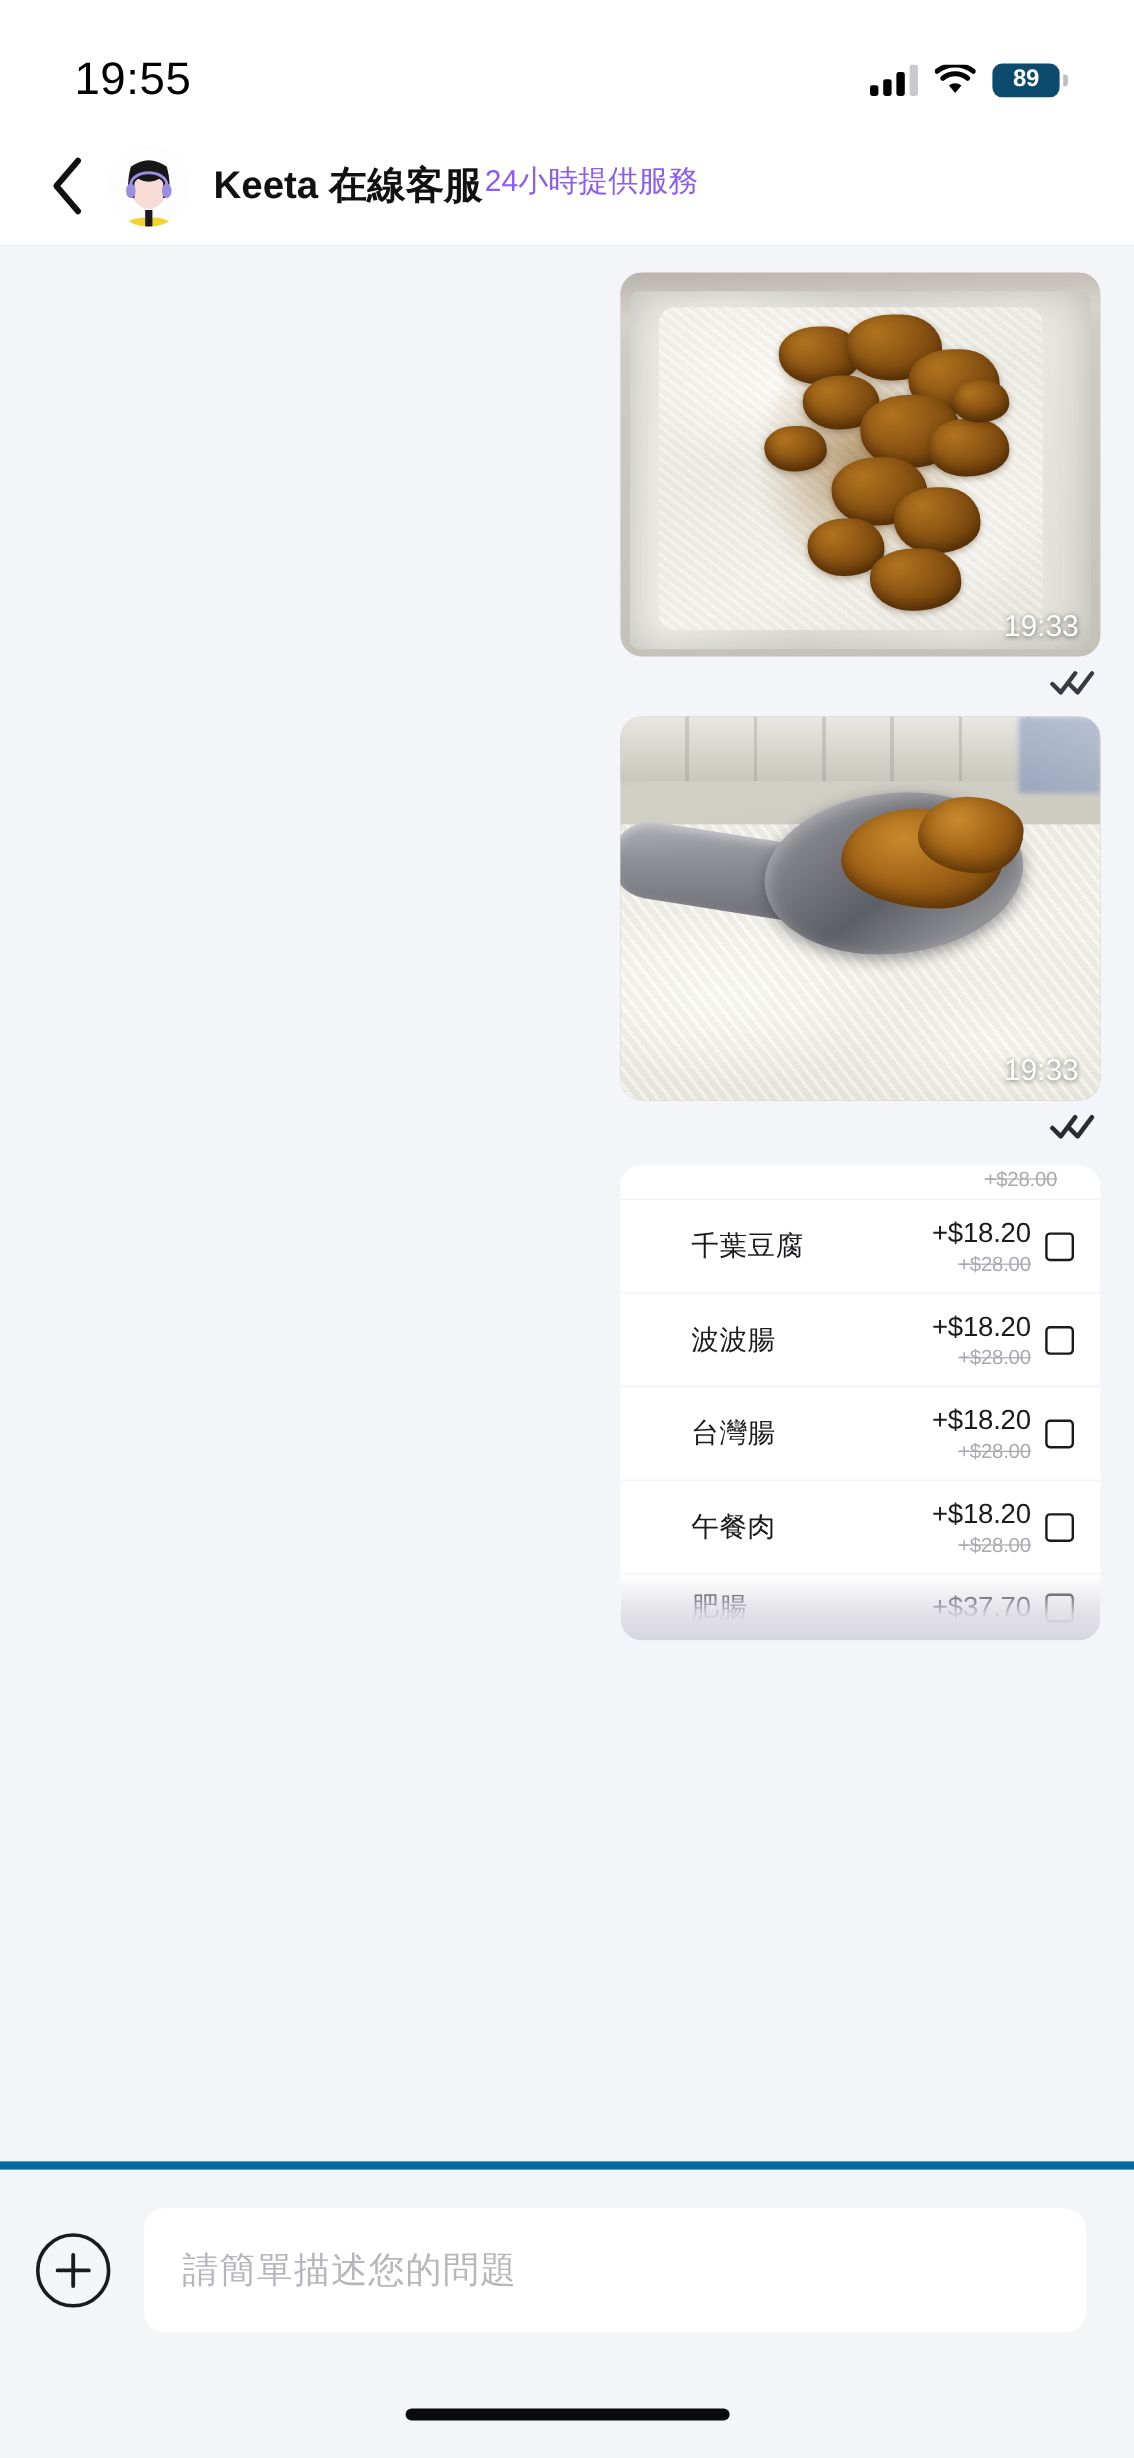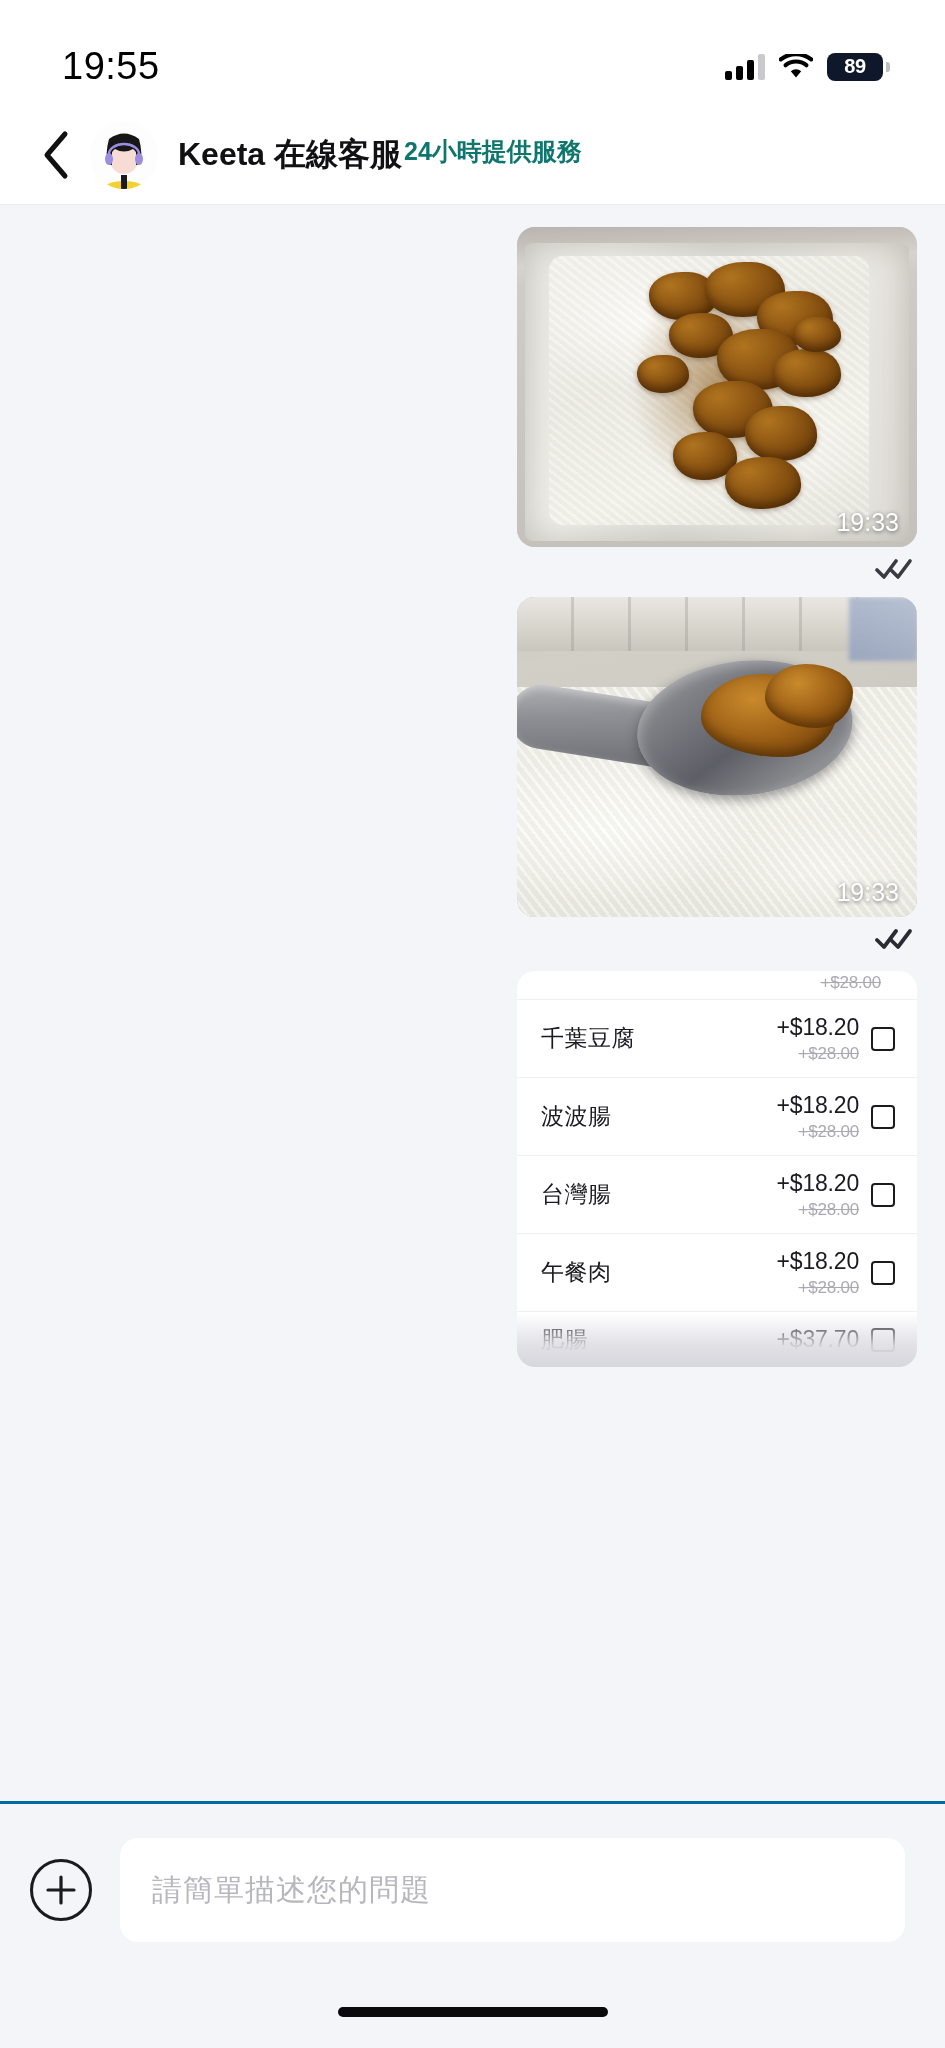--- a/index.html
+++ b/index.html
@@ -32,21 +32,21 @@
   }
   .status-right { display: flex; align-items: center; gap: 14px; }
   .signal { display: flex; align-items: flex-end; gap: 4px; height: 26px; }
   .signal i { width: 7px; background: #000; border-radius: 2px; display: block; }
   .signal i:nth-child(1){ height: 9px; }
   .signal i:nth-child(2){ height: 14px; }
   .signal i:nth-child(3){ height: 20px; }
   .signal i:nth-child(4){ height: 26px; background: #c9c9ce; }
   .wifi { width: 34px; height: 26px; position: relative; }
   .battery {
-    width: 56px; height: 28px; background: #0f172a; border-radius: 8px;
+    width: 56px; height: 28px; background: #0c4a6e; border-radius: 8px;
     display: flex; align-items: center; justify-content: center;
     position: relative;
   }
   .battery-text { color: #fff; font-size: 20px; font-weight: bold; letter-spacing: -0.4px; }
   .battery::after {
     content: ""; position: absolute; right: -7px; top: 9px;
     width: 4px; height: 10px; background: #bdbdc2; border-radius: 0 3px 3px 0;
   }
 
   
@@ -68,21 +68,21 @@
     flex: 0 0 auto; overflow: hidden;
     background: #ffffff;
     position: relative;
   }
   .nav-text { display: flex; flex-direction: row; justify-content: center; gap: 2px; }
   .nav-title {
     font-size: 32px; font-weight: bold; color: #111114;
     line-height: 1.15; letter-spacing: 0px;
   }
   .nav-sub {
-    font-size: 25px; color: #0f766e; line-height: 1.2; font-weight: bold;
+    font-size: 25px; color: #8b5cf6; line-height: 1.2;
   }
 
   
   .chat {
     flex: 1 1 auto;
     background: #f4f5f8;
     padding: 22px 28px 0 28px;
     position: relative;
     overflow: hidden;
     display: flex; flex-direction: column;
@@ -225,20 +225,21 @@
   .menu-row {
     display: flex; align-items: center;
     padding: 0 22px 0 24px;
     height: 78px;
     border-top: 1px solid #f0f0f3;
     position: relative;
   }
   .menu-name {
     font-size: 23px; color: #1a1a1f; flex: 1 1 auto;
     letter-spacing: 0.5px;
+    margin-left: 35px;
   }
   .menu-prices {
     display: flex; flex-direction: column; align-items: flex-end;
     margin-right: 12px; line-height: 1.25;
   }
   .price-now {
     font-size: 23px; color: #1a1a1f; font-weight: 500;
     letter-spacing: -0.2px;
   }
   .price-old {
@@ -269,21 +270,21 @@
     padding: 22px 38px 22px 34px;
     box-shadow: 0 1px 3px rgba(0,0,0,0.05);
   }
   .end-label { font-size: 33px; color: #16161a; letter-spacing: 1px; }
 
   
   .inputbar {
     flex: 0 0 auto;
     height: 175px;
     background: #f4f5f8;
-    border-top: 3px solid #0369a1;
+    border-top: 7px solid #0369a1;
     display: flex; align-items: center;
     padding: 0 40px 0 30px;
     gap: 28px;
   }
   .plus-btn {
     width: 62px; height: 62px; border-radius: 50%;
     border: 3px solid #1a1a1f;
     display: flex; align-items: center; justify-content: center;
     flex: 0 0 auto;
   }

